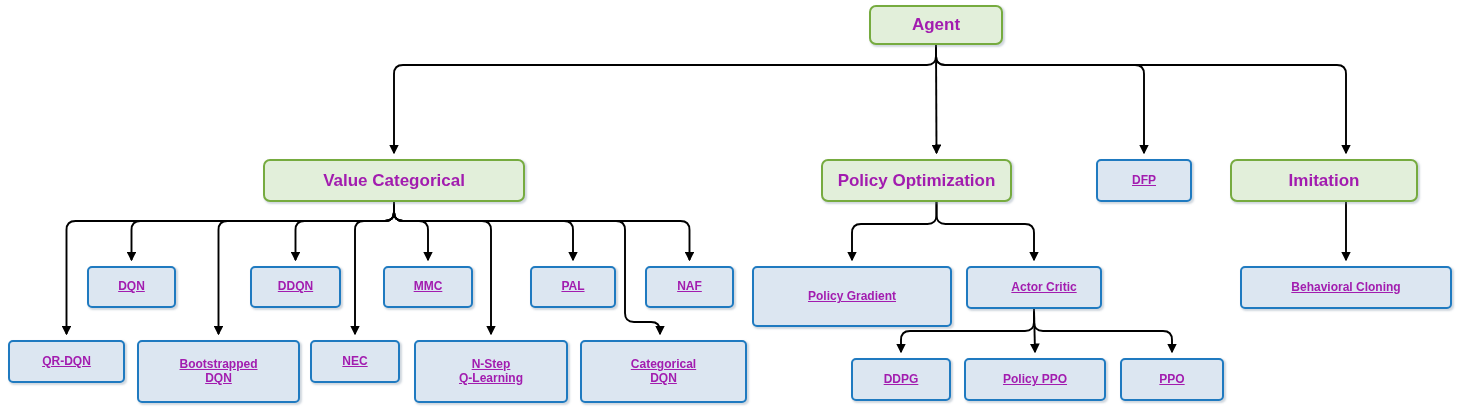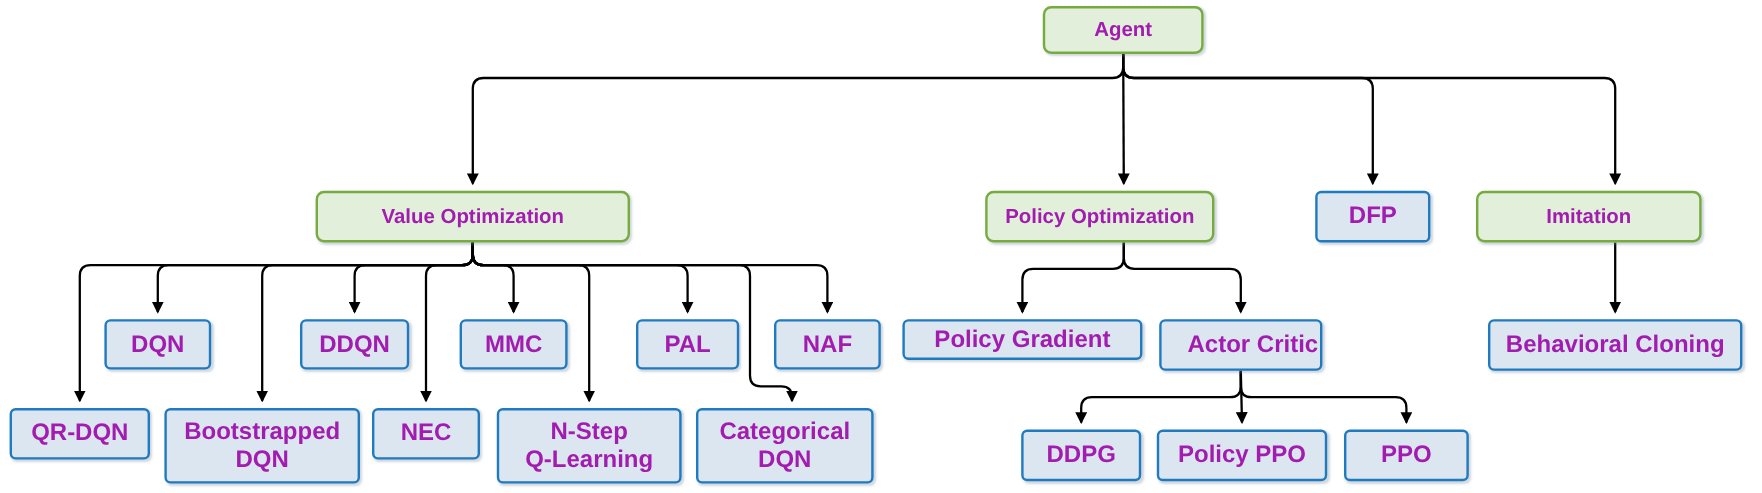--- a/index.html
+++ b/index.html
@@ -41,21 +41,22 @@
     border: 2.5px solid #76ab3f;
     border-radius: 7px;
     box-shadow: 1.5px 1.5px 2px rgba(120,140,160,0.35);
     font-size: 17px;
   }
   .node.blue {
     background: #dce6f1;
     border: 2.5px solid #1f7ac0;
     border-radius: 5px;
     box-shadow: 1.5px 1.5px 2px rgba(120,140,160,0.35);
-    font-size: 20px;
+    font-size: 12px;
+    text-decoration: underline;
   }
 </style>
 </head>
 <body>
 
 <div id="canvas">
 
   <svg id="edges" viewBox="0 0 1468 411" xmlns="http://www.w3.org/2000/svg">
     <defs>
       <marker id="arrow" viewBox="0 0 10 10" refX="8.6" refY="5" markerWidth="5.2" markerHeight="5.2" orient="auto-start-reverse">
@@ -81,21 +82,21 @@
         <path d="M 936.5 202 L 936.5 215 Q 936.5 224 945.5 224 L 1025 224 Q 1034 224 1034 233 L 1034 260" marker-end="url(#arrow)"></path>
         <path d="M 1034 309 L 1034 322 Q 1034 331 1025 331 L 910 331 Q 901 331 901 340 L 901 352" marker-end="url(#arrow)"></path>
         <path d="M 1034 309 L 1035 352" marker-end="url(#arrow)"></path>
         <path d="M 1034 309 L 1034 322 Q 1034 331 1043 331 L 1163 331 Q 1172 331 1172 340 L 1172 352" marker-end="url(#arrow)"></path>
         <path d="M 1346 202 L 1346 260" marker-end="url(#arrow)"></path>
       </g>
   </svg>
 
   <div class="node green" style="left: 869px; top: 5px; width: 134px; height: 40px;">Agent</div>
 
-  <div class="node green" style="left: 263px; top: 159px; width: 262px; height: 43px;">Value Optimization</div>
+  <div class="node green" style="left: 263px; top: 159px; width: 262px; height: 43px;">Value Categorical</div>
 
   <div class="node green" style="left: 821px; top: 159px; width: 191px; height: 43px;">Policy Optimization</div>
 
   <div class="node blue" style="left: 1096px; top: 159px; width: 96px; height: 43px;">DFP</div>
 
   <div class="node green" style="left: 1230px; top: 159px; width: 188px; height: 43px;">Imitation</div>
 
   <div class="node blue" style="left: 87px; top: 266px; width: 89px; height: 42px;">DQN</div>
 
   <div class="node blue" style="left: 250px; top: 266px; width: 91px; height: 42px;">DDQN</div>
@@ -109,24 +110,24 @@
   <div class="node blue" style="left: 8px; top: 340px; width: 117px; height: 43px;">QR-DQN</div>
 
   <div class="node blue" style="left: 137px; top: 340px; width: 163px; height: 63px;">Bootstrapped
 DQN</div>
 
   <div class="node blue" style="left: 310px; top: 340px; width: 90px; height: 43px;">NEC</div>
 
   <div class="node blue" style="left: 414px; top: 340px; width: 154px; height: 63px;">N-Step
 Q-Learning</div>
 
-  <div class="node blue" style="left: 580px; top: 340px; width: 148px; height: 63px;">Categorical
+  <div class="node blue" style="left: 580px; top: 340px; width: 167px; height: 63px;">Categorical
 DQN</div>
 
-  <div class="node blue" style="left: 752px; top: 266px; width: 200px; height: 34px;">Policy Gradient</div>
+  <div class="node blue" style="left: 752px; top: 266px; width: 200px; height: 61px;">Policy Gradient</div>
 
   <div class="node blue" style="left: 966px; top: 266px; width: 136px; height: 43px; padding-left: 20px;">Actor Critic</div>
 
   <div class="node blue" style="left: 851px; top: 358px; width: 100px; height: 43px;">DDPG</div>
 
   <div class="node blue" style="left: 964px; top: 358px; width: 142px; height: 43px;">Policy PPO</div>
 
   <div class="node blue" style="left: 1120px; top: 358px; width: 104px; height: 43px;">PPO</div>
 
   <div class="node blue" style="left: 1240px; top: 266px; width: 212px; height: 43px;">Behavioral Cloning</div>

